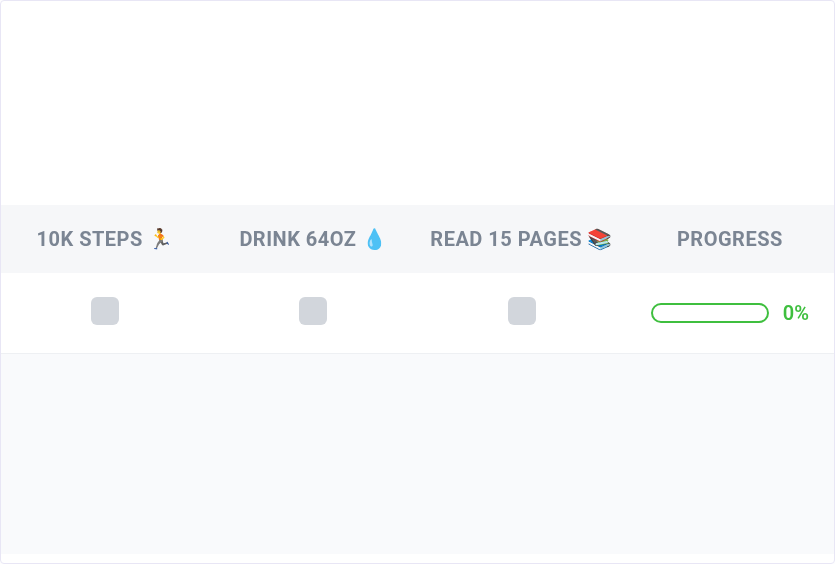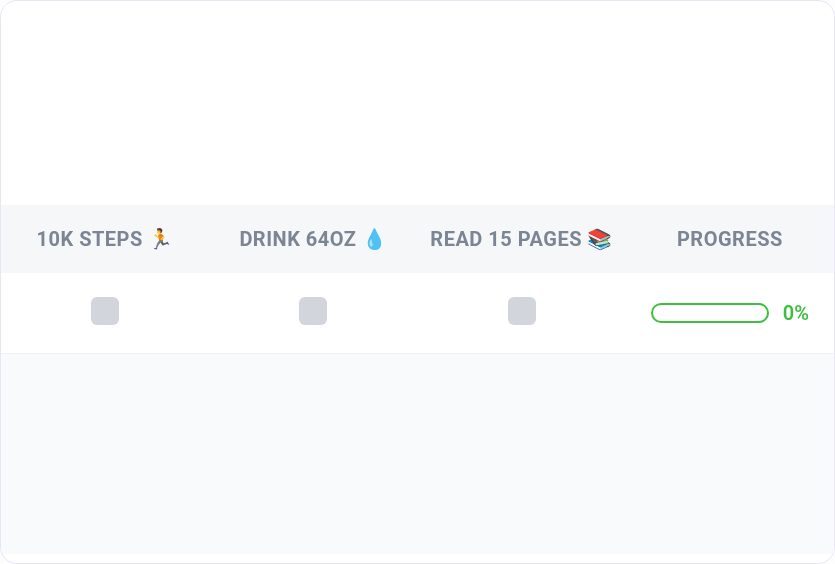--- a/index.html
+++ b/index.html
@@ -10,21 +10,21 @@
     body {
       font-family: -apple-system, BlinkMacSystemFont, "Segoe UI", Roboto, Helvetica, Arial, sans-serif;
       background: #fdfdfe;
       width: 835px;
       height: 564px;
       overflow: hidden;
     }
     .card {
       background: #ffffff;
       border: 1px solid #e8e6f5;
-      border-radius: 17px;
+      border-radius: 4px;
       margin: 0;
       width: 100%;
       height: 100%;
       overflow: hidden;
     }
     .spacer-top {
       height: 204px;
     }
     .table-wrap {
       width: 100%;

